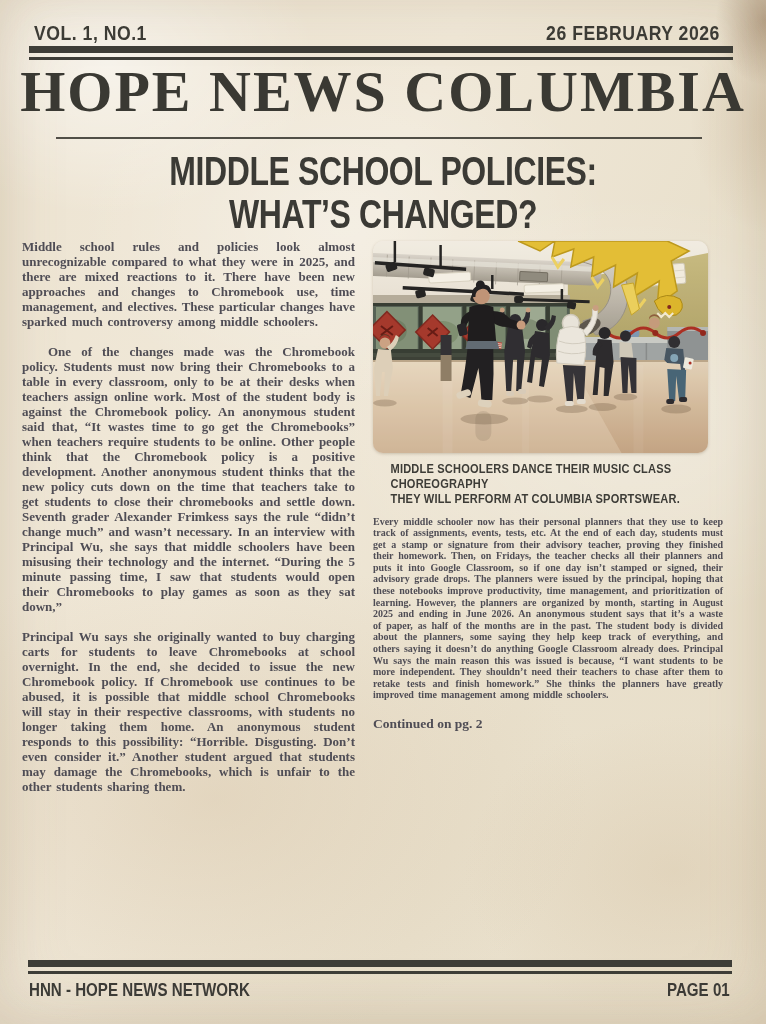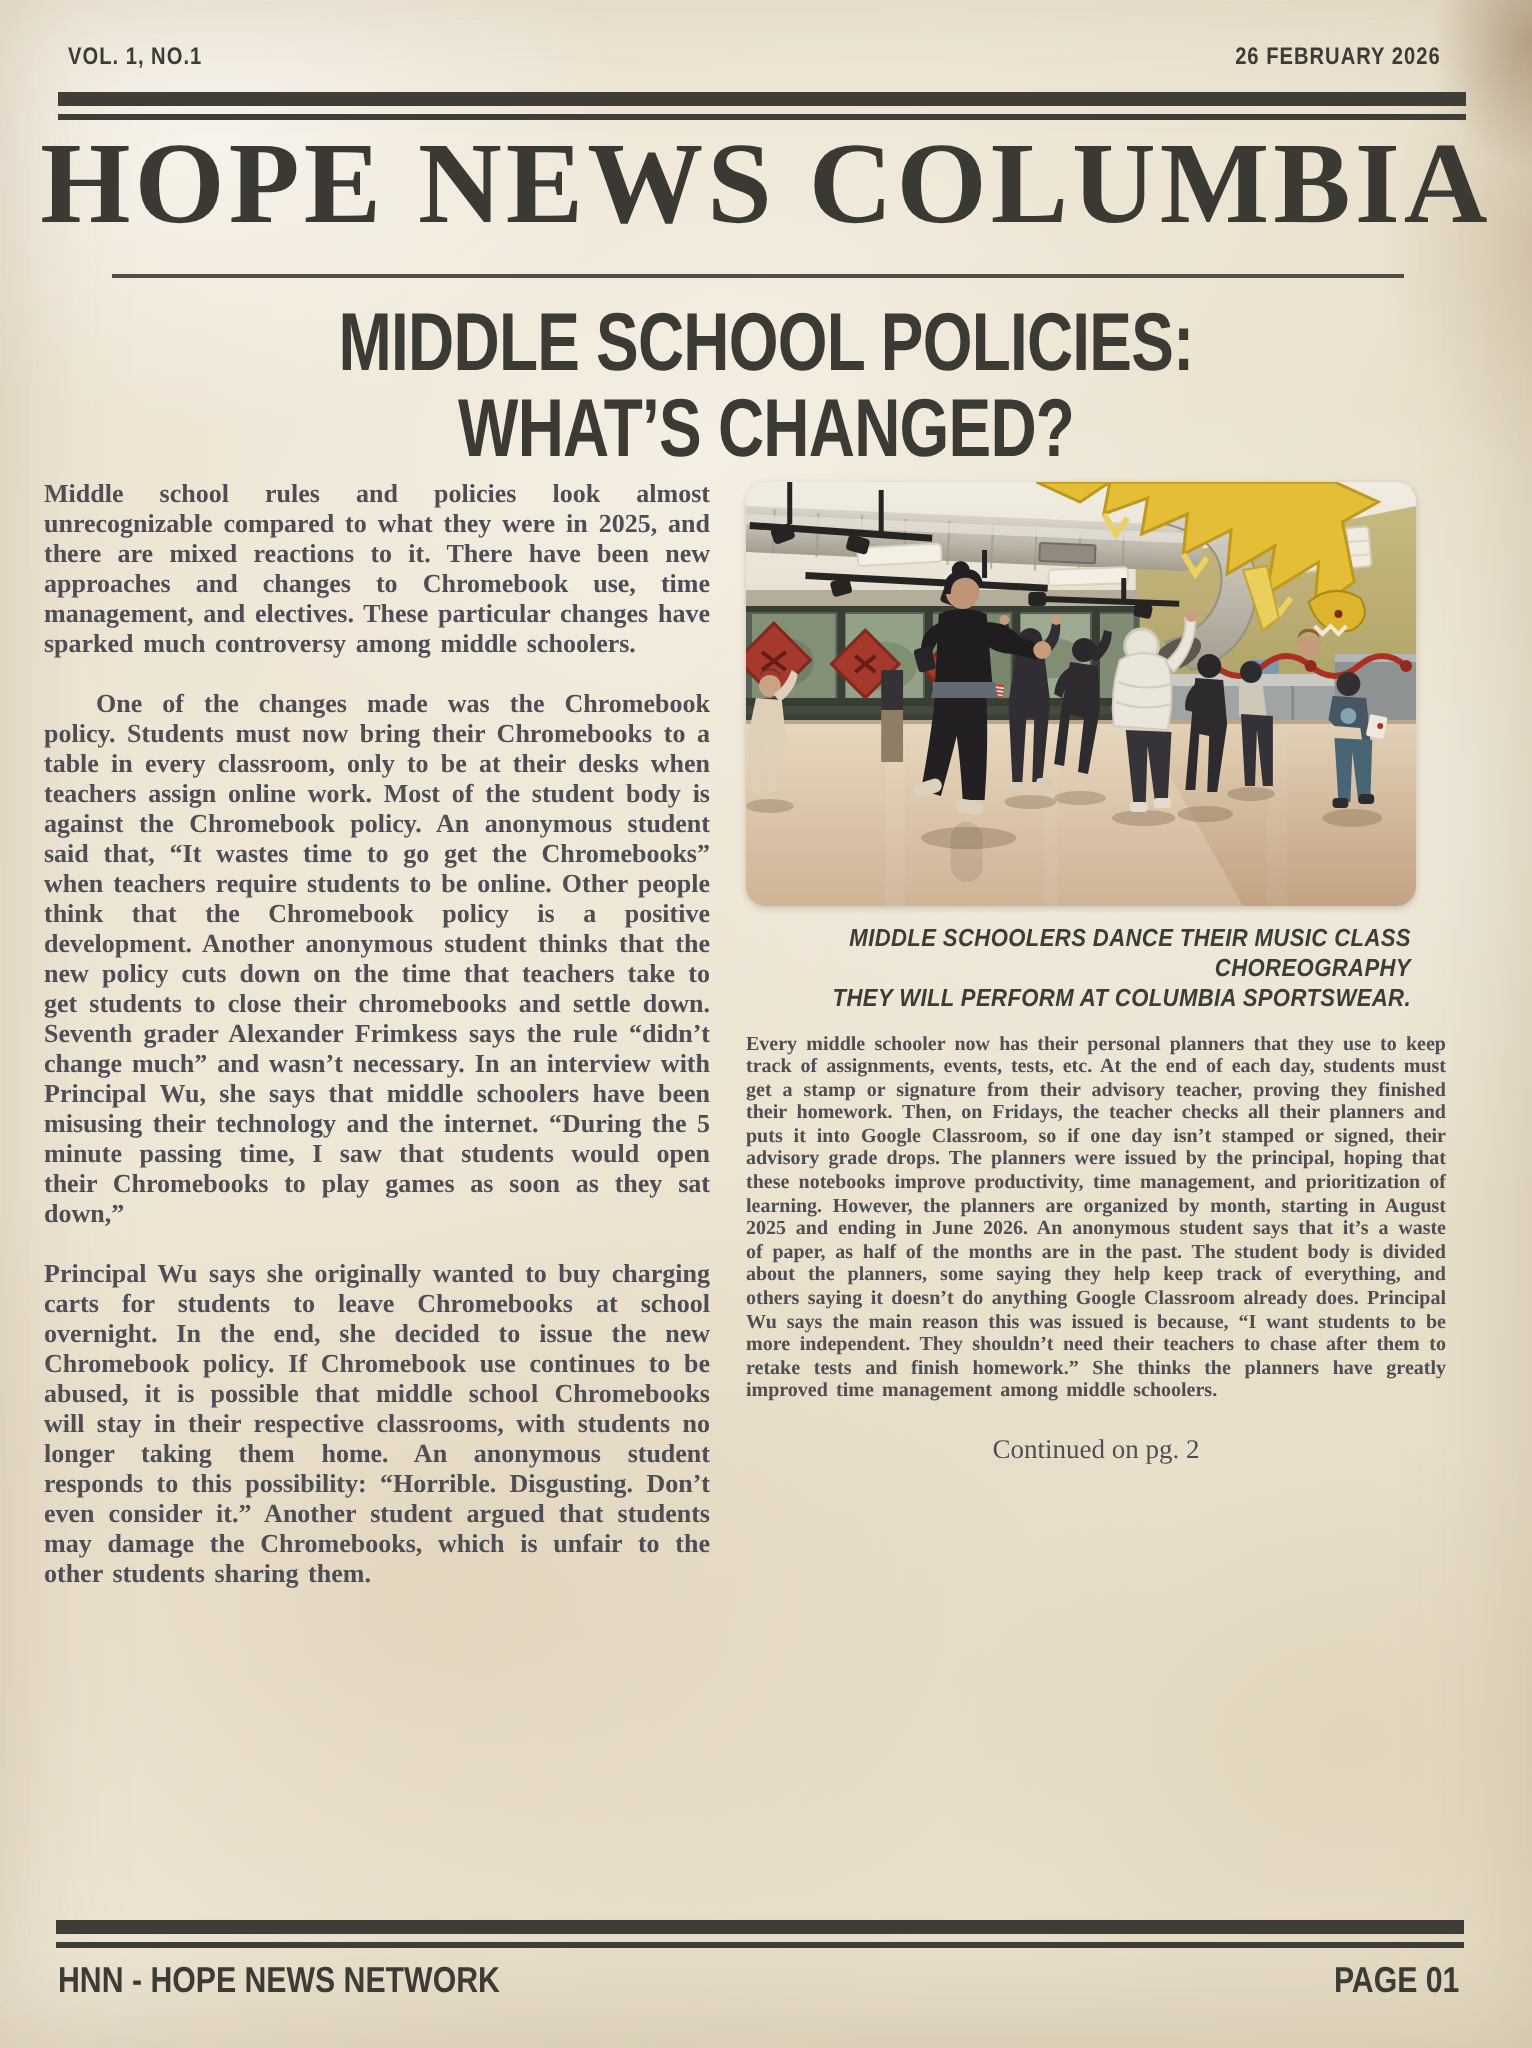--- a/index.html
+++ b/index.html
@@ -18,21 +18,21 @@
       radial-gradient(520px 340px at 28% 78%, rgba(209,188,156,.38), rgba(209,188,156,0) 72%),
       radial-gradient(300px 220px at 88% 85%, rgba(209,188,156,.30), rgba(209,188,156,0) 70%),
       linear-gradient(115deg, #ede4d2 0%, #f0e8d8 38%, #e9e0cc 68%, #e8dec9 100%);
     box-shadow: inset 0 0 70px rgba(146,117,80,.16), inset 0 -18px 40px rgba(146,117,80,.10);
   }
 
   .cond { font-family: "Liberation Sans", sans-serif; font-weight: 700; }
 
   .header-row { position: absolute; top: 21px; left: 34px; right: 46px;
     display: flex; justify-content: space-between; align-items: center;
-    color: #3c3b35; font-size: 12px; letter-spacing: .6px; gap: 48px; }
+    color: #3c3b35; font-size: 21px; letter-spacing: .6px; gap: 48px; }
   .header-row .lbl { display: inline-block; transform: scaleX(.84); white-space: nowrap; }
   .lbl-left  { transform-origin: left center; }
   .lbl-right { transform-origin: right center; }
 
   .rule { position: absolute; left: 29px; right: 33px; background: #3e3d37; }
   .rule-a { top: 46px; height: 7px; }
   .rule-b { top: 57px; height: 2.5px; }
 
   .masthead { position: absolute; top: 62px; left: 0; width: 100%;
     text-align: center; font-family: "Liberation Serif", serif; font-weight: 700;
@@ -53,26 +53,26 @@
 
   .bodyp { font-weight: 700; font-size: 13px; line-height: 1.155; text-align: justify;
     color: #4f4d55; margin: 0 0 15px 0; word-spacing: 1.6px; }
   .indent { text-indent: 26px; }
   .col-right .bodyp { font-size: 10px; line-height: 1.16; }
 
   .photo-wrap { width: 335px; height: 212px; border-radius: 10px; overflow: hidden;
     margin: 2px 0 9px 0; box-shadow: 0 1px 3px rgba(90,70,45,.25); }
   .photo-wrap svg { display: block; width: 100%; height: 100%; }
 
-  .caption { text-align: right; color: #3d3c37; margin: 0 0 9px 0; font-style: italic; }
+  .caption { text-align: left; color: #3d3c37; margin: 0 0 9px 0; }
   .caption .inner { display: inline-block; transform: scaleX(.9);
     font-family: "Liberation Sans", sans-serif; font-weight: 700;
     font-size: 12.3px; line-height: 1.2; letter-spacing: .2px; }
 
-  .continued { font-weight: 400; font-size: 13.5px; color: #4f4d55; margin-top: 14px; text-align: center; }
+  .continued { font-weight: 700; font-size: 13.5px; color: #4f4d55; margin-top: 14px; }
 
   .frule { position: absolute; left: 28px; right: 34px; background: #3e3d37; }
   .frule-a { top: 960px; height: 7px; }
   .frule-b { top: 971px; height: 2.5px; }
 
   .footer-row { position: absolute; top: 980px; left: 29px; right: 36px;
     display: flex; justify-content: space-between; align-items: center;
     color: #3c3b36; font-size: 18px; }
   .footer-row .lbl { display: inline-block; transform: scaleX(.84); white-space: nowrap; }
 </style>

